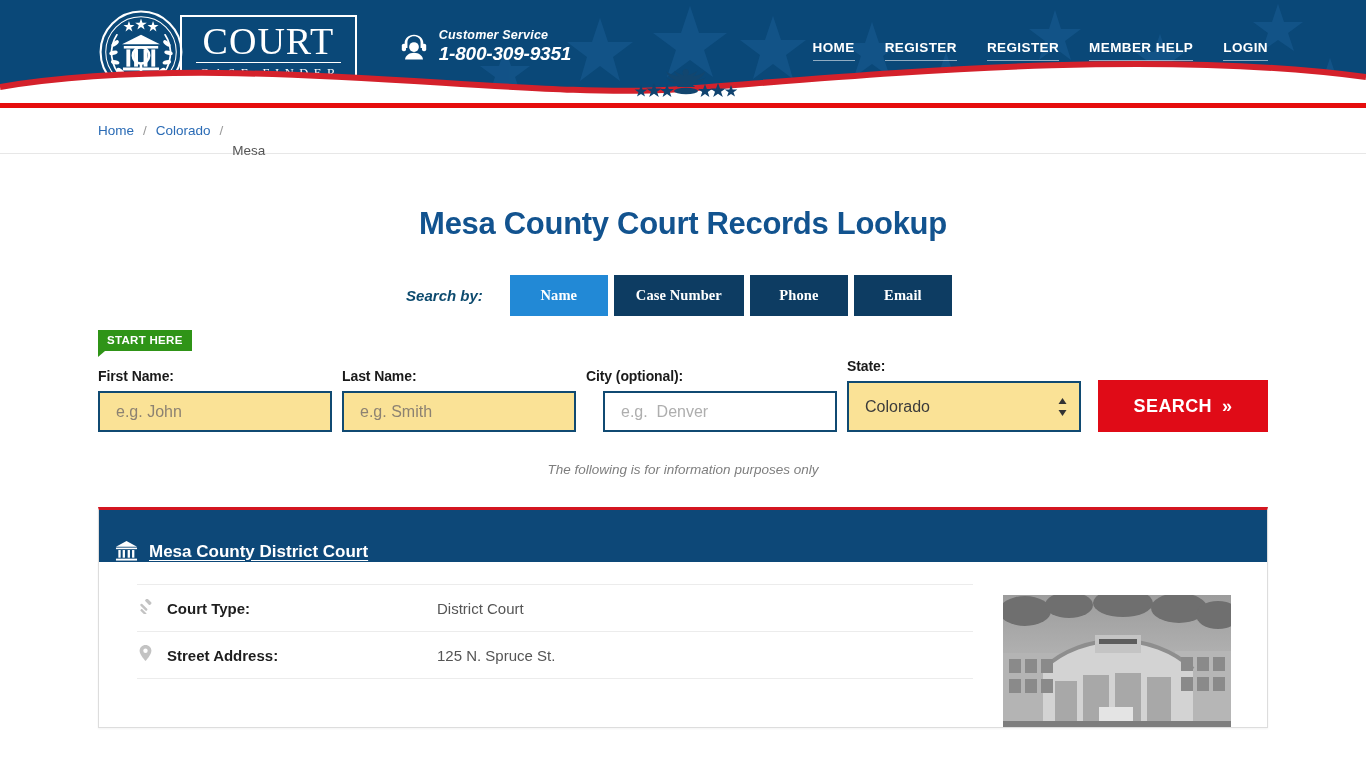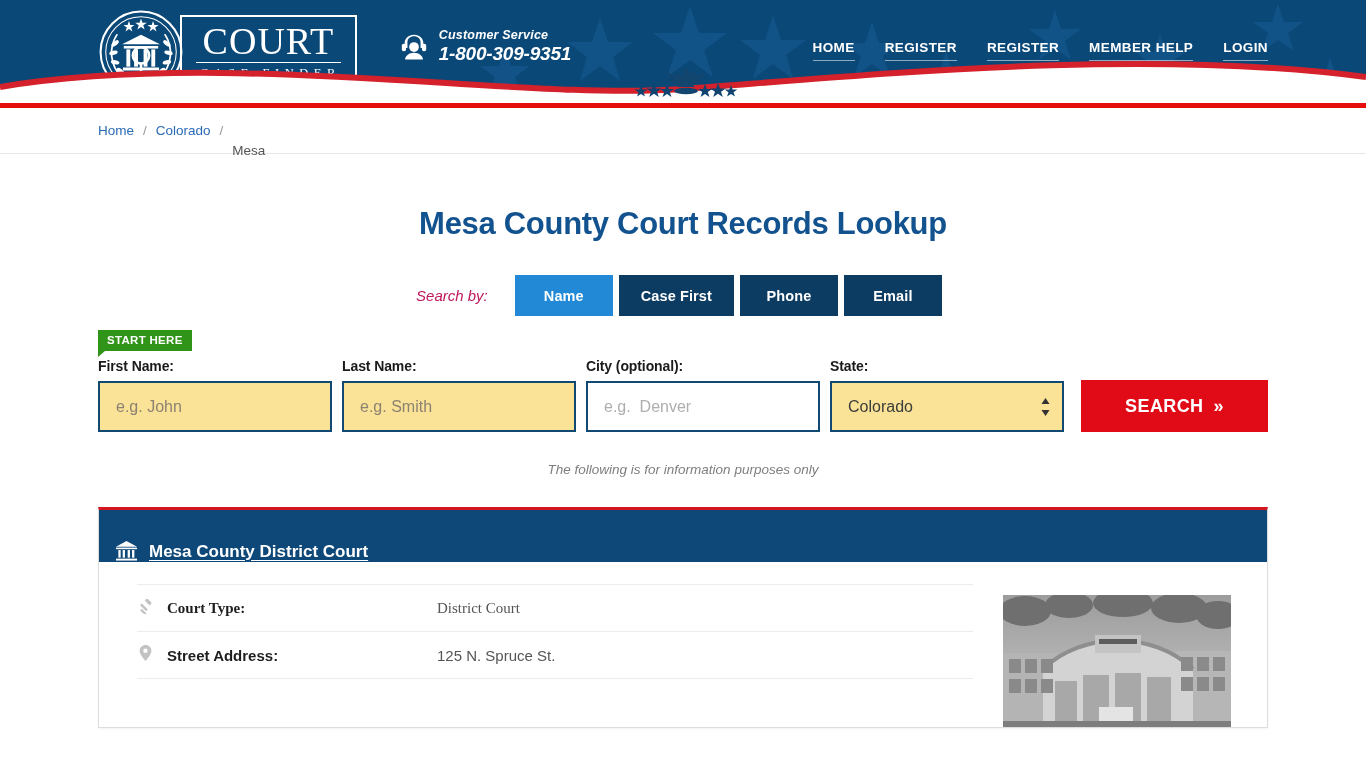--- a/index.html
+++ b/index.html
@@ -92,30 +92,30 @@
     text-align: center; color: #12538f;
     font-size: 31px; font-weight: bold; letter-spacing: -.3px;
     margin: 52px 0 0 0;
   }
 
   .searchby-row {
     display: flex; align-items: center; justify-content: center;
     margin-top: 33px; gap: 0;
   }
   .searchby-label {
-    color: #be185d; font-size: 15px; font-weight: normal; font-style: italic;
+    color: #0c4a6e; font-size: 15px; font-weight: bold; font-style: italic;
     margin-right: 27px;
   }
   .tab {
     height: 41px; min-width: 98px; padding: 0 22px;
     display: flex; align-items: center; justify-content: center;
     background: #0d3c62; color: #fff;
     font-size: 14.5px; font-weight: bold; letter-spacing: .1px;
     margin-right: 6px; cursor: pointer; border: none;
-    font-family: Liberation Sans, sans-serif;
+    font-family: Liberation Serif, serif;
   }
   .tab:last-child { margin-right: 8px; }
   .tab.active { background: #2289d6; }
 
   .badge-row { margin-top: 14px; height: 21px; position: relative; }
   .start-badge {
     position: relative; display: inline-block;
     background: #2f9417; color: #fff;
     font-size: 11.5px; font-weight: bold; letter-spacing: .3px;
     padding: 4px 9px 4px 9px; line-height: 13px;
@@ -126,30 +126,30 @@
     border-bottom: 6px solid transparent;
   }
 
   .form-row { display: flex; align-items: flex-end; margin-top: 7px; }
   .field { display: flex; flex-direction: column; margin-right: 10px; }
   .field-label {
     font-size: 14px; font-weight: bold; color: #1a1a1a;
     margin-bottom: 7px; letter-spacing: -.1px;
   }
   .input {
-    height: 51px; border: 2px solid #104a72; background: #fae296;
+    height: 41px; border: 2px solid #104a72; background: #fae296;
     font-size: 16px; color: #555; padding: 0 16px;
     font-family: "Liberation Sans", sans-serif; outline: none;
   }
   .input::placeholder { color: #8c8272; }
   .input.plain { background: #ffffff; border: 2px solid #104a72; }
   .input.plain::placeholder { color: #aeaeae; }
   .f-first .input { width: 234px; }
   .f-last  .input { width: 234px; }
-  .f-city  .input { width: 234px; }
+  .f-city  .input { width: 234px; margin-left: 17px; }
 
   .select-wrap { position: relative; width: 234px; }
   .select-box {
     height: 51px; width: 234px;
     border: 2px solid #104a72; background: #fae296;
     font-size: 16px; color: #3b3b3b;
     display: flex; align-items: center; padding: 0 16px;
     cursor: pointer;
   }
   .select-chev {
@@ -193,21 +193,21 @@
     color: #fff; font-size: 17px; font-weight: bold;
     text-decoration: underline; text-underline-offset: 3px;
     cursor: pointer;
   }
   .court-body { display: flex; padding: 22px 34px 0 38px; }
   .detail-col { flex: 1 1 auto; max-width: 868px; }
   .drow {
     display: flex; align-items: center;
     height: 47px; border-top: 1px solid #ececec;
   }
-  .drow:first-child { border-top: 1px solid #ececec; font-family: Liberation Serif, serif; }
+  .drow:first-child { border-top: 1px solid #ececec; }
   .drow-icon { width: 17px; flex: 0 0 17px; margin-right: 13px; text-align: center; }
   .drow-label {
     flex: 0 0 270px; font-size: 15px; font-weight: bold; color: #1e1e1e;
   }
   .drow-value { font-size: 15px; color: #555; }
   .thumb-col { flex: 0 0 230px; margin-left: 30px; padding-top: 11px; }
   .thumb { width: 228px; height: 132px; display: block; }
 </style>
 </head>
 <body>
@@ -326,21 +326,21 @@
   <span class="crumb-cur">Mesa</span>
 </div>
 
 <main class="page">
 
   <h1 class="page-title">Mesa County Court Records Lookup</h1>
 
   <div class="searchby-row">
     <span class="searchby-label">Search by:</span>
     <button class="tab active">Name</button>
-    <button class="tab">Case First</button>
+    <button class="tab">Case Number</button>
     <button class="tab">Phone</button>
     <button class="tab">Email</button>
   </div>
 
   <div class="badge-row">
     <span class="start-badge">START HERE</span>
   </div>
 
   <form class="form-row">
     <div class="field f-first">

